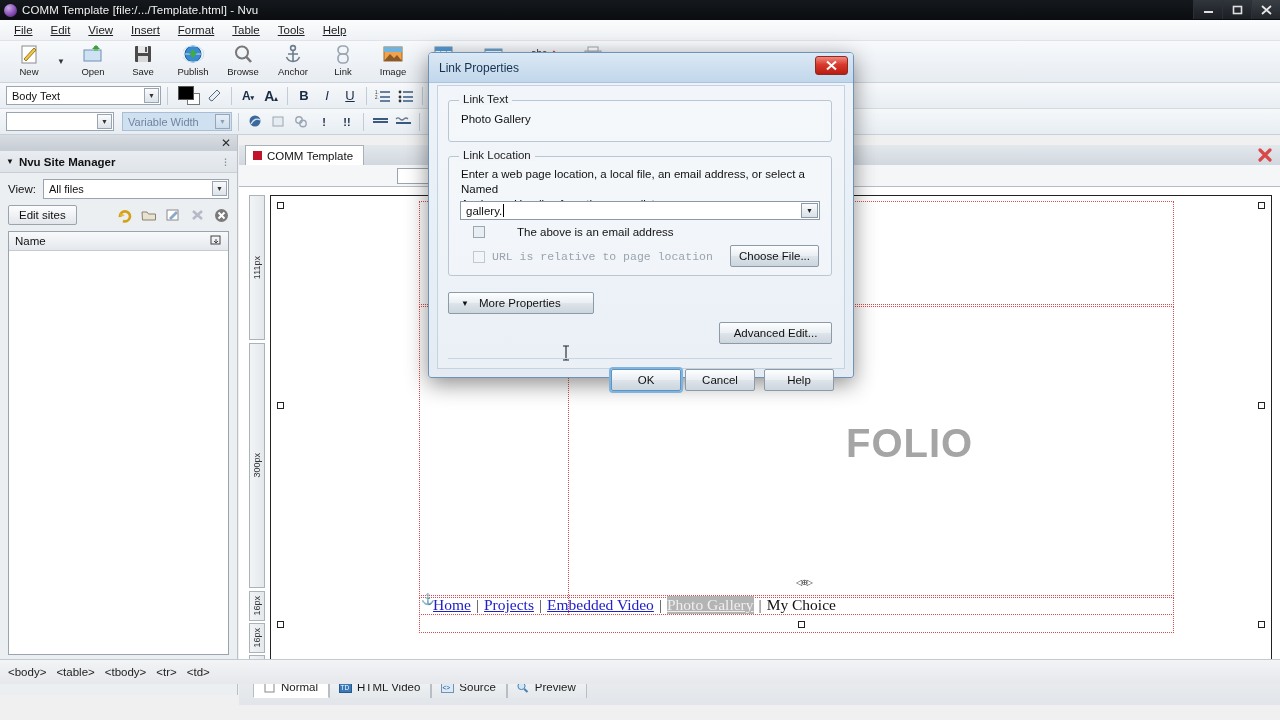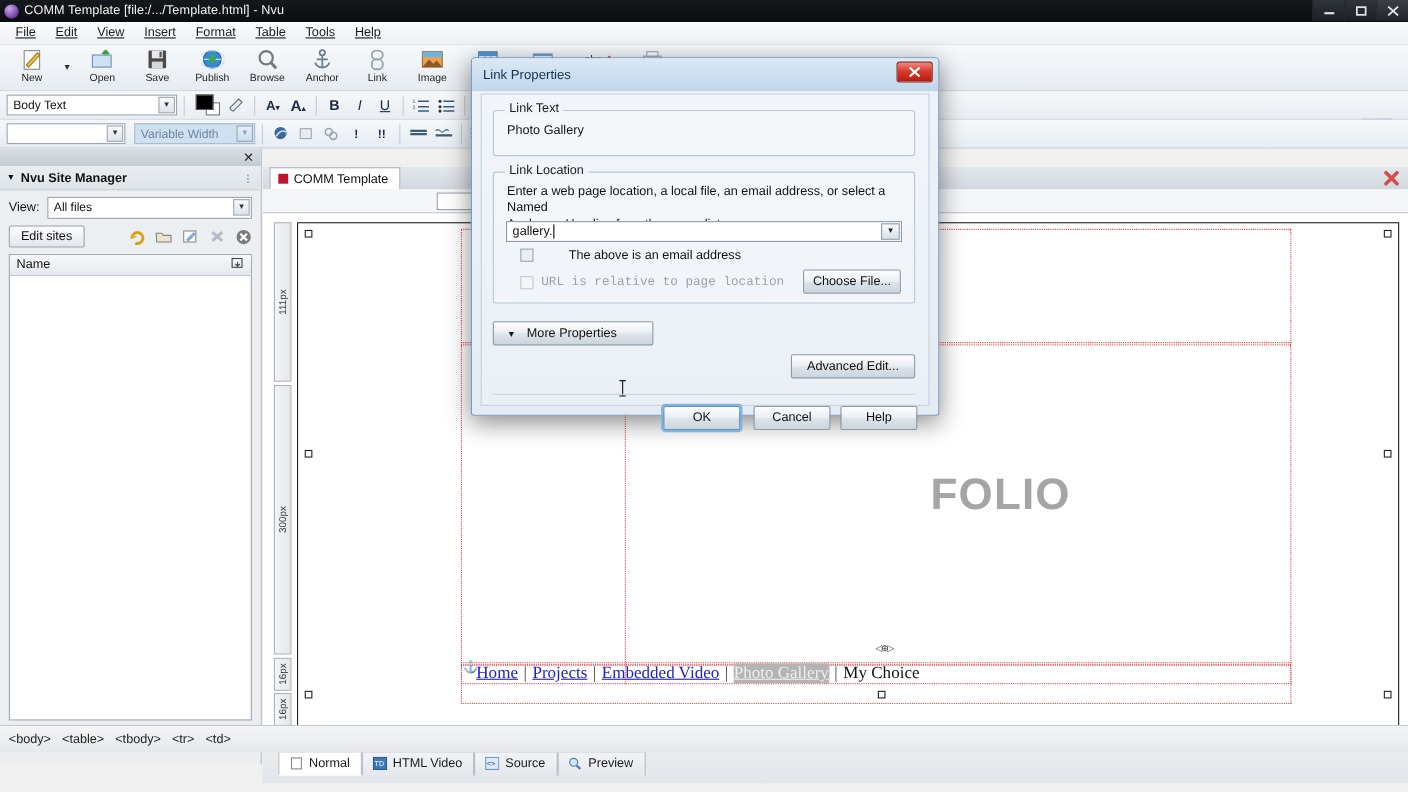--- a/index.html
+++ b/index.html
@@ -141,21 +141,21 @@
   }
   .sb-list-head {
     height: 19px; background: linear-gradient(180deg,#f8f9fb,#e4e8ed);
     border-bottom: 1px solid #c3cad2; display: flex; align-items: center;
     padding: 0 6px; font-size: 11.5px; color: #111;
   }
   .sb-list-head .pin { margin-left: auto; font-size: 10px; color: #333; }
 
   
   .editor {
-    position: absolute; left: 239px; top: 152px; right: 0; height: 560px;
+    position: absolute; left: 239px; top: 145px; right: 0; height: 560px;
     background: #dfe4ea;
   }
   .doctab-bar {
     height: 20px; background: linear-gradient(180deg,#e3e8ed,#d2d8df);
     display: flex; align-items: stretch; position: relative;
   }
   .doctab {
     background: #fff; border: 1px solid #a8b0b8; border-bottom: none;
     display: flex; align-items: center; gap: 5px;
     padding: 0 10px 0 7px; font-size: 11.5px; color: #111; margin-left: 6px;
@@ -837,21 +837,21 @@
         <span class="tri">▼</span>
         <span>More Properties</span>
       </div>
 
       <div class="dbtn" style="left:281px; top:236px; width:113px; height:22px;">
         <span>Advanced Edit...</span>
       </div>
 
       <div class="hrule" style="left:10px; top:272px; width:384px;"></div>
 
-      <div class="dbtn focus" style="left:165px; top:283px; width:70px; height:22px;justify-content:center;">
+      <div class="dbtn focus" style="left:173px; top:283px; width:70px; height:22px;justify-content:center;">
         <span>OK</span>
       </div>
       <div class="dbtn" style="left:247px; top:283px; width:70px; height:22px;">
         <span>Cancel</span>
       </div>
       <div class="dbtn" style="left:326px; top:283px; width:70px; height:22px;">
         <span>Help</span>
       </div>
     </div>
   </div>

